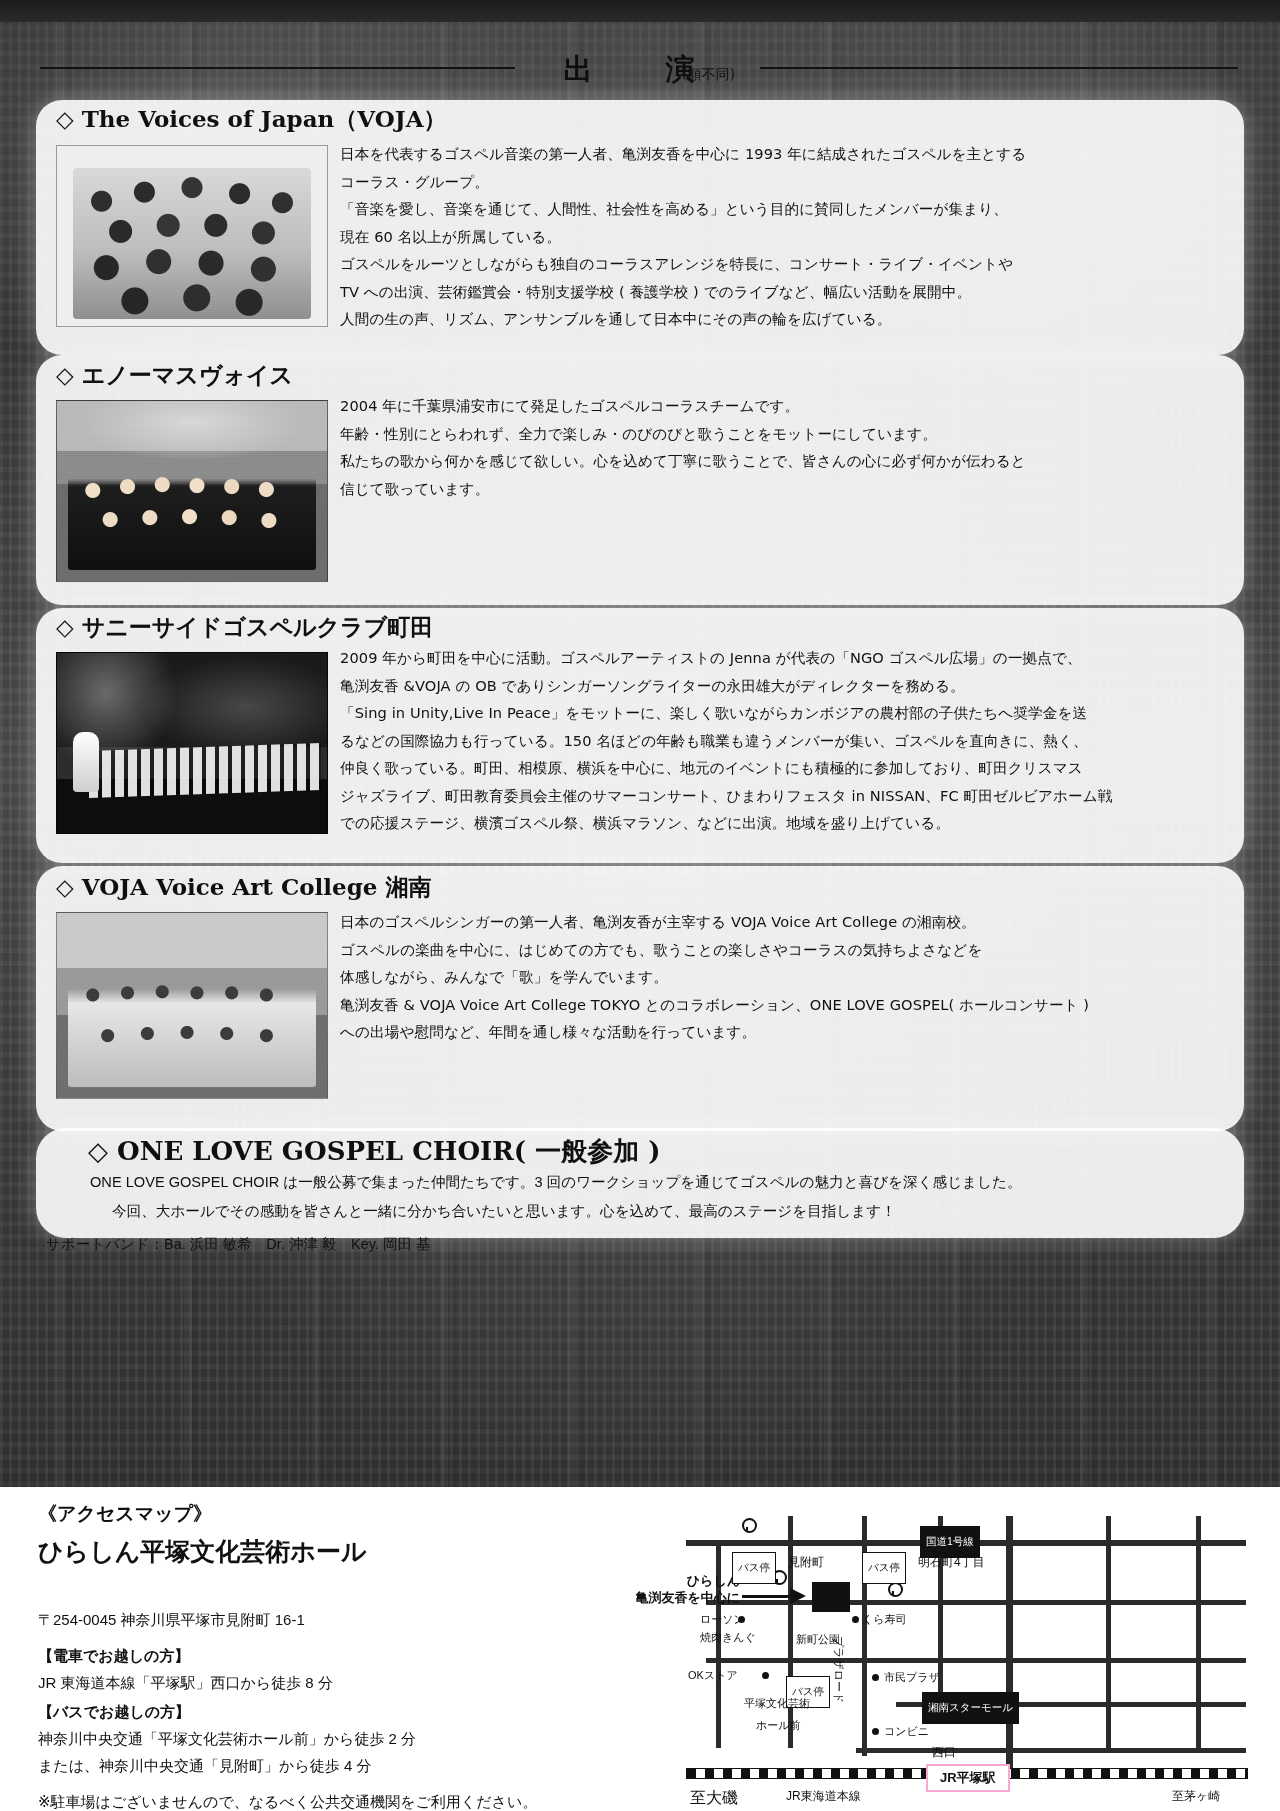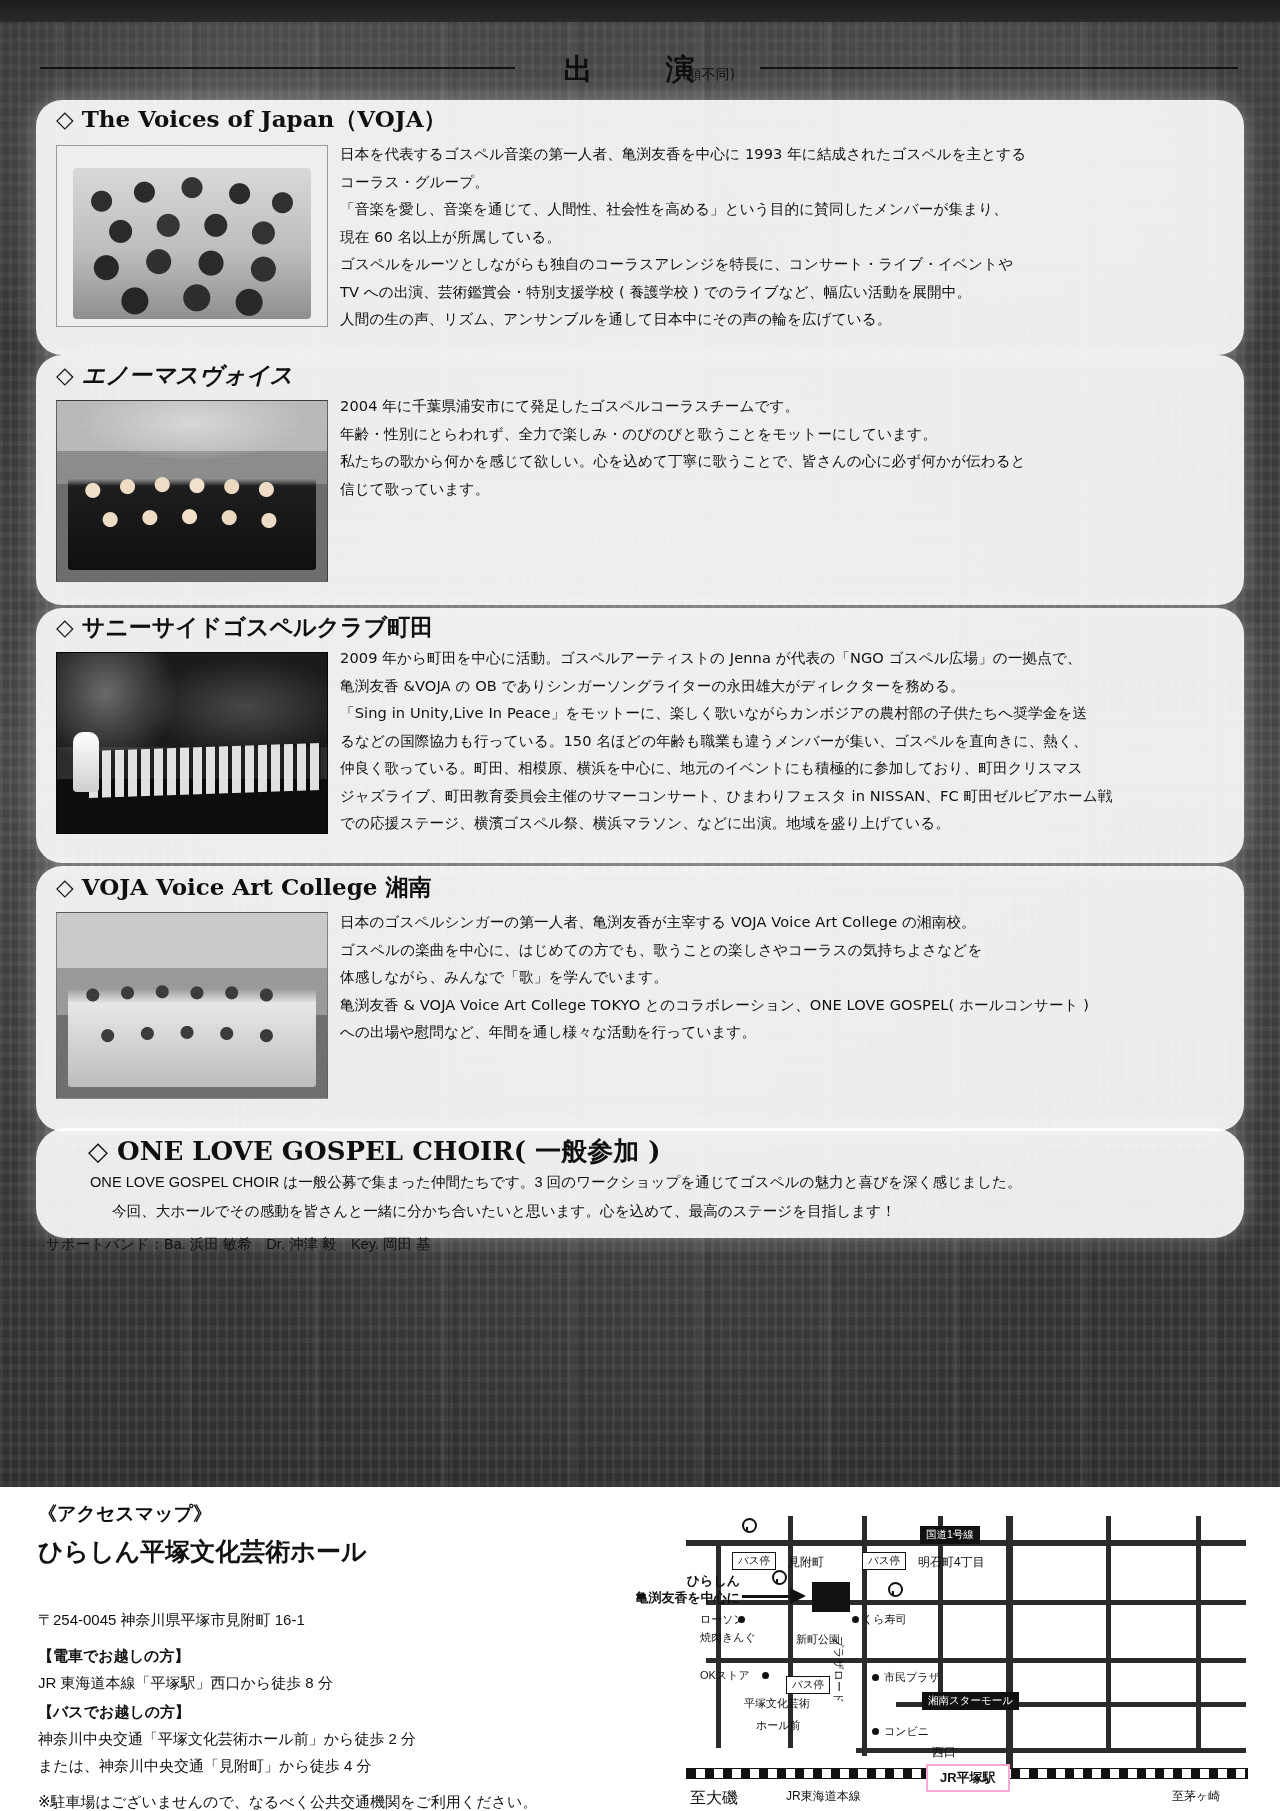--- a/index.html
+++ b/index.html
@@ -199,21 +199,21 @@
   .acc-head{position:absolute;left:38px;top:14px;font-size:19px;font-weight:700;color:#111;}
   .acc-hall{position:absolute;left:38px;top:48px;font-size:25px;font-weight:700;color:#111;}
   .acc-line{position:absolute;left:38px;font-size:15px;color:#111;margin-top:32px;}
   .acc-line.b{font-weight:700;}
 
   
   .map{position:absolute;left:676px;top:1496px;width:580px;height:300px;background:#fff;}
   .mroad{position:absolute;background:#2b2b2b;}
   .mlabel{position:absolute;font-size:11px;color:#111;white-space:nowrap;}
   .mbox{position:absolute;border:1.5px solid #111;background:#fff;font-size:10.5px;
-    padding:1px 5px;white-space:nowrap;color:#111;}
+    padding:8px 5px;white-space:nowrap;color:#111;}
   .mbox.dark{background:#111;color:#fff;border-color:#111;}
   .mdot{position:absolute;width:7px;height:7px;border-radius:50%;background:#111;}
   .mblock{position:absolute;background:#111;}
   .mcallout{position:absolute;font-size:13px;font-weight:700;color:#111;line-height:17px;text-align:right;}
   .arrow{position:absolute;width:0;height:0;border-top:8px solid transparent;
     border-bottom:8px solid transparent;border-left:16px solid #111;}
   .arrow-stem{position:absolute;height:3px;background:#111;}
   .mstation{position:absolute;border:2px solid #f9a8d4;background:#fff;font-size:13px;font-weight:700;
     padding:3px 12px;color:#111;}
   .rail{position:absolute;height:9px;background:
@@ -249,21 +249,21 @@
   <p>日本を代表するゴスペル音楽の第一人者、亀渕友香を中心に 1993 年に結成されたゴスペルを主とする</p>
   <p>コーラス・グループ。</p>
   <p>「音楽を愛し、音楽を通じて、人間性、社会性を高める」という目的に賛同したメンバーが集まり、</p>
   <p>現在 60 名以上が所属している。</p>
   <p>ゴスペルをルーツとしながらも独自のコーラスアレンジを特長に、コンサート・ライブ・イベントや</p>
   <p>TV への出演、芸術鑑賞会・特別支援学校 ( 養護学校 ) でのライブなど、幅広い活動を展開中。</p>
   <p>人間の生の声、リズム、アンサンブルを通して日本中にその声の輪を広げている。</p>
 </div>
 
 <div class="panel" style="left:36px;top:355px;width:1208px;height:250px;"></div>
-<div class="sec-title" style="left:56px;top:360px;font-style:italic;">◇ エノーマスヴォイス</div>
+<div class="sec-title" style="left:56px;top:360px;">◇ エノーマスヴォイス</div>
 <div class="photo ph-eno" style="left:56px;top:400px;width:270px;height:180px;">
   <div class="ph-inner">
       <div class="hall"></div>
       <div class="robes"></div>
       <div class="grain"></div>
     </div>
 </div>
 <div class="body-text" style="left:340px;top:392px;width:890px;">
   <p>2004 年に千葉県浦安市にて発足したゴスペルコーラスチームです。</p>
   <p>年齢・性別にとらわれず、全力で楽しみ・のびのびと歌うことをモットーにしています。</p>
@@ -369,21 +369,21 @@
   <div class="mbox" style="left:186px;top:56px;">バス停</div>
   <div class="mlabel" style="left:242px;top:58px;font-size:12px;">明石町4丁目</div>
 
   <div class="mdot" style="left:62px;top:120px;"></div>
   <div class="mlabel" style="left:24px;top:116px;">ローソン</div>
   <div class="mdot" style="left:176px;top:120px;"></div>
   <div class="mlabel" style="left:186px;top:116px;">くら寿司</div>
   <div class="mlabel" style="left:24px;top:134px;">焼肉きんぐ</div>
   <div class="mlabel" style="left:120px;top:136px;">新町公園</div>
 
-  <div class="mlabel" style="left:24px;top:172px;text-align:right;">OKストア</div>
+  <div class="mlabel" style="left:12px;top:172px;text-align:right;">OKストア</div>
   <div class="mdot" style="left:86px;top:176px;"></div>
   <div class="mbox" style="left:110px;top:180px;">バス停</div>
   <div class="mlabel" style="left:68px;top:200px;">平塚文化芸術</div>
   <div class="mlabel" style="left:80px;top:222px;">ホール前</div>
 
   <div class="mdot" style="left:196px;top:178px;"></div>
   <div class="mlabel" style="left:208px;top:174px;">市民プラザ</div>
   <div class="mlabel" style="left:170px;top:140px;transform:rotate(90deg);transform-origin:left top;">プラザロード</div>
 
   <div class="mbox dark" style="left:246px;top:196px;">湘南スターモール</div>

